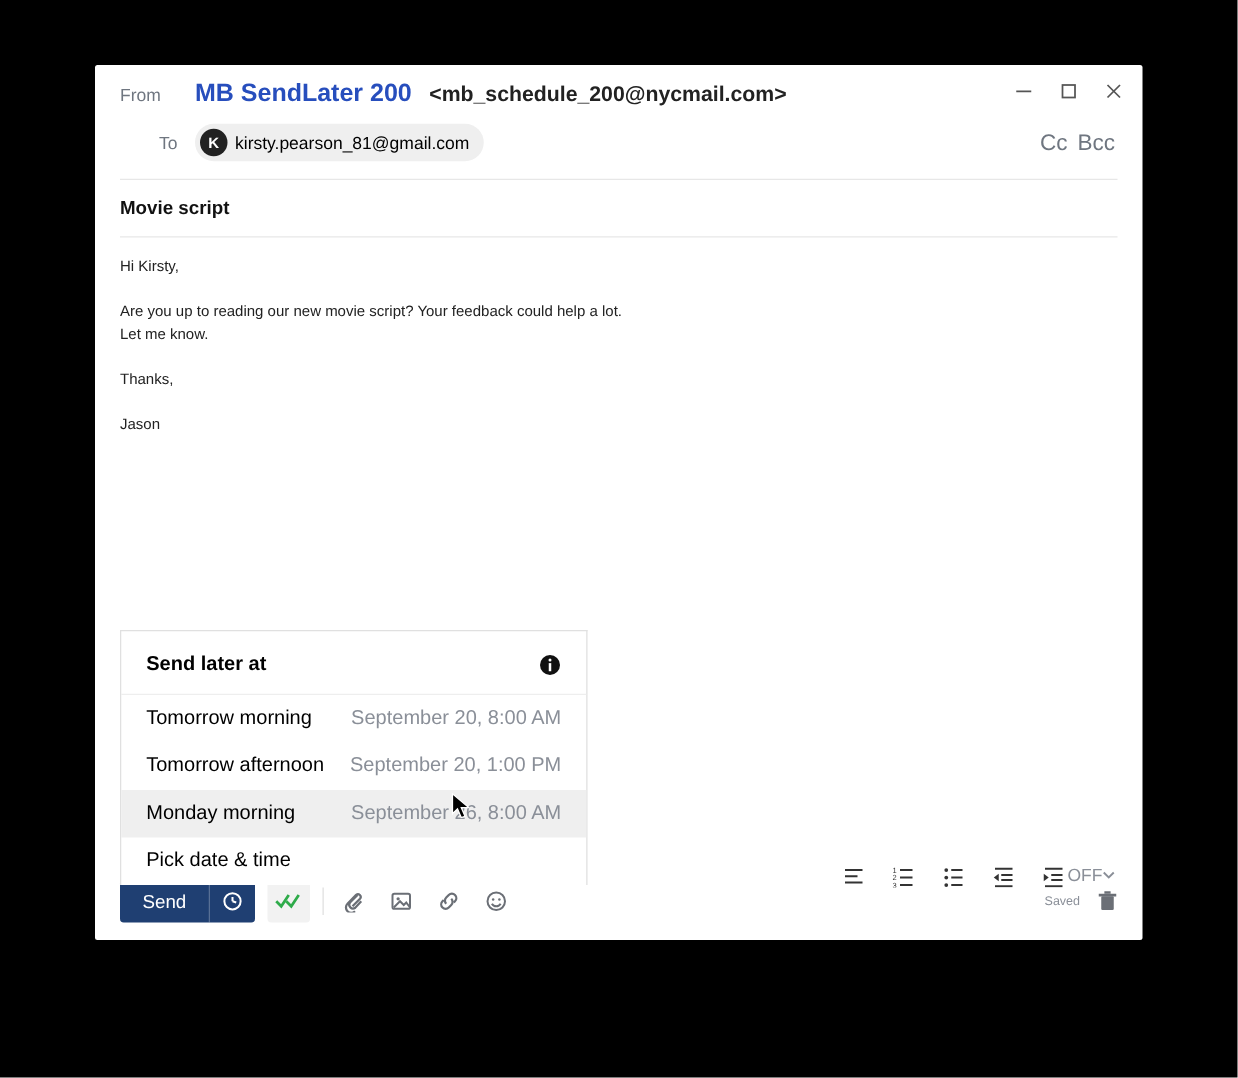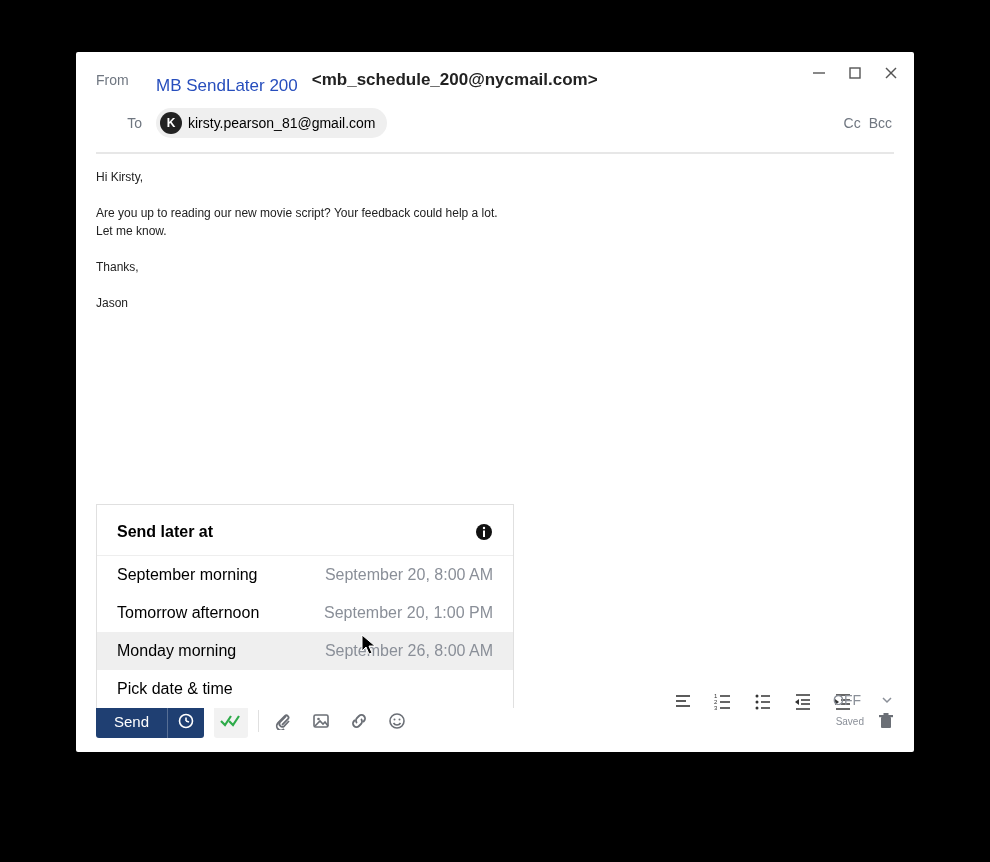--- a/index.html
+++ b/index.html
@@ -28,24 +28,23 @@
     padding: 12px 20px 6px 20px;
     font-size: 16px;
   }
   .from-label {
     width: 60px;
     color: #6f7680;
     font-size: 14px;
   }
   .from-name {
     color: #274ebd;
-    font-weight: 400;
+    font-weight: 700;
     margin-right: 14px;
-    font-size: 17px;
-    margin-top: 12px;
+    font-size: 20px;
   }
   .from-email {
     color: #222;
     font-weight: 600;
     font-size: 17px;
   }
   .window-controls {
     position: absolute;
     top: 14px;
     right: 14px;
@@ -84,21 +83,21 @@
     font-size: 12px;
     display: flex;
     align-items: center;
     justify-content: center;
     font-weight: 600;
   }
   .ccbcc {
     position: absolute;
     right: 22px;
     color: #6f7680;
-    font-size: 14px;
+    font-size: 18px;
     display: flex;
     gap: 8px;
   }
   .divider {
     border-top: 1px solid #e7e7e7;
     margin: 0 20px;
   }
   .subject {
     padding: 14px 20px;
     font-weight: 700;
@@ -181,29 +180,29 @@
     cursor:pointer;
   }
   .off-right {
     position:absolute;
     top: 640px;
     right: 22px;
     color:#8a8f98;
     font-size:14px;
     display:flex;
     align-items:center;
-    gap:21px;
+    gap:0;
     cursor:pointer;
   }
   
   .popover {
     position: absolute;
     left: 20px;
     top: 452px;
-    width: 418px;
+    width: 374px;
     background: #fff;
     border: 1px solid #e0e0e0;
     border-bottom: none;
     z-index: 10;
     text-align: center;
   }
   .pop-header {
     display:flex;
     align-items:center;
     justify-content:space-between;
@@ -267,20 +266,21 @@
       <span class="avatar">K</span>
       <span>kirsty.pearson_81@gmail.com</span>
     </span>
     <span class="ccbcc">
       <span>Cc</span>
       <span>Bcc</span>
     </span>
   </div>
 
   <div class="divider"></div>
+  <div class="subject">Movie script</div>
   <div class="divider"></div>
 
   <div class="body-area">Hi Kirsty,
 
 Are you up to reading our new movie script? Your feedback could help a lot.
 Let me know.
 
 Thanks,
 
 Jason</div>
@@ -346,21 +346,21 @@
       <span>
           <svg width="18" height="18">
             <circle cx="9" cy="9" r="8" fill="#111"></circle>
             <rect x="8" y="7.5" width="2" height="6.5" fill="#fff"></rect>
             <circle cx="9" cy="5" r="1.2" fill="#fff"></circle>
           </svg>
         </span>
     </div>
     <div id="pop-options">
         <div class="pop-item">
-          <span>September morning</span>
+          <span>Tomorrow morning</span>
           <span class="time">September 20, 8:00 AM</span>
         </div>
         <div class="pop-item">
           <span>Tomorrow afternoon</span>
           <span class="time">September 20, 1:00 PM</span>
         </div>
         <div class="pop-item hover">
           <span>Monday morning</span>
           <span class="time">September 26, 8:00 AM</span>
         </div>

